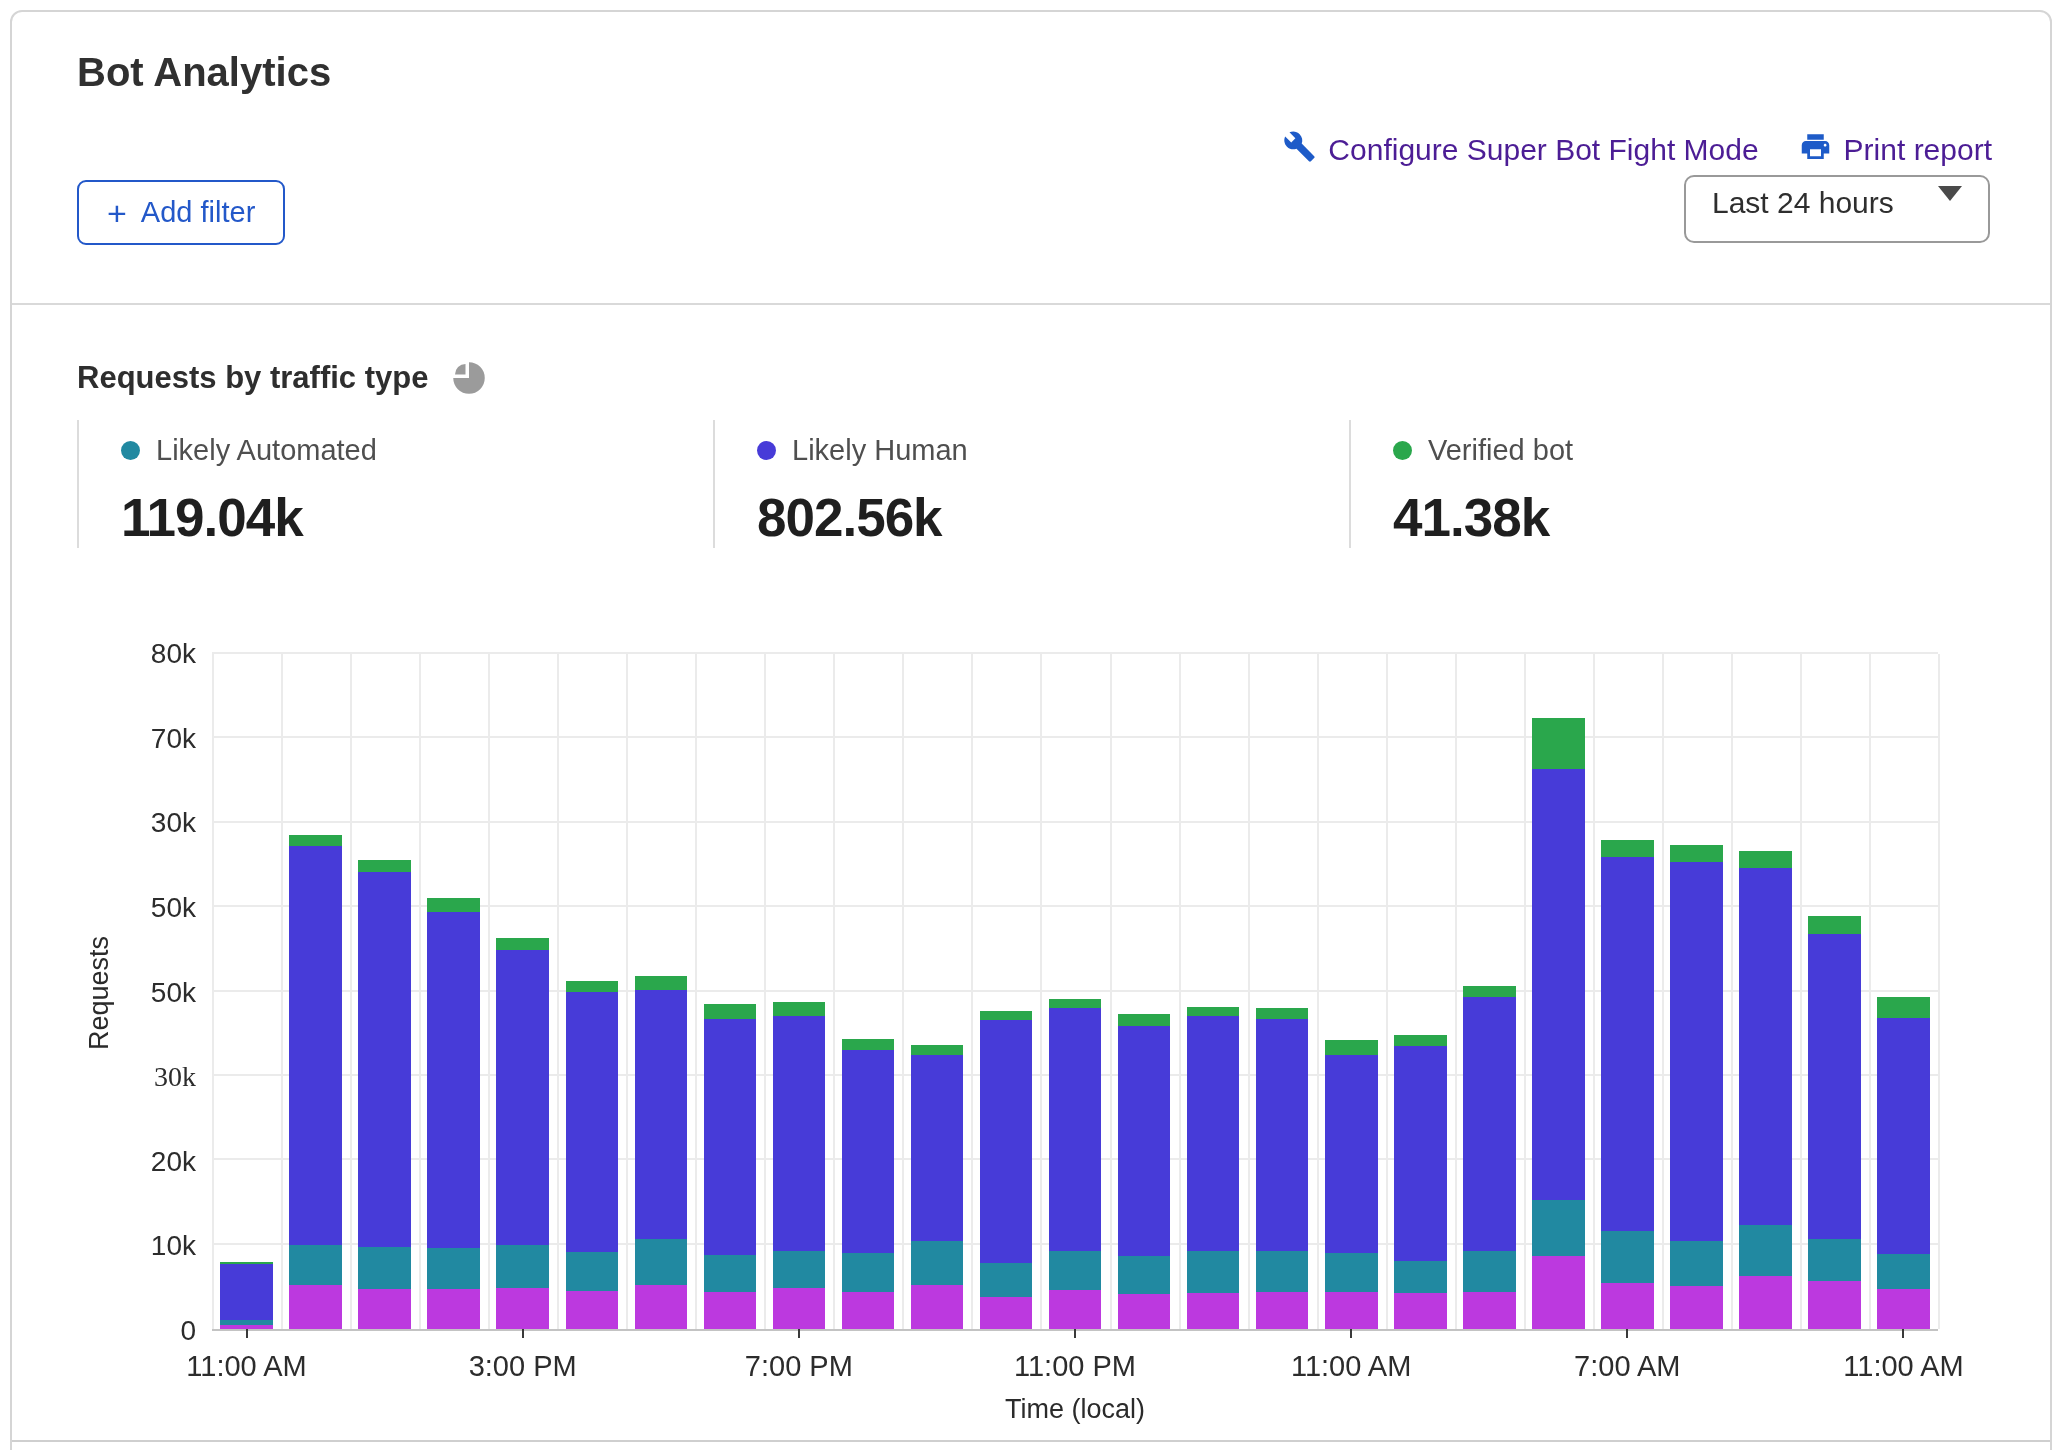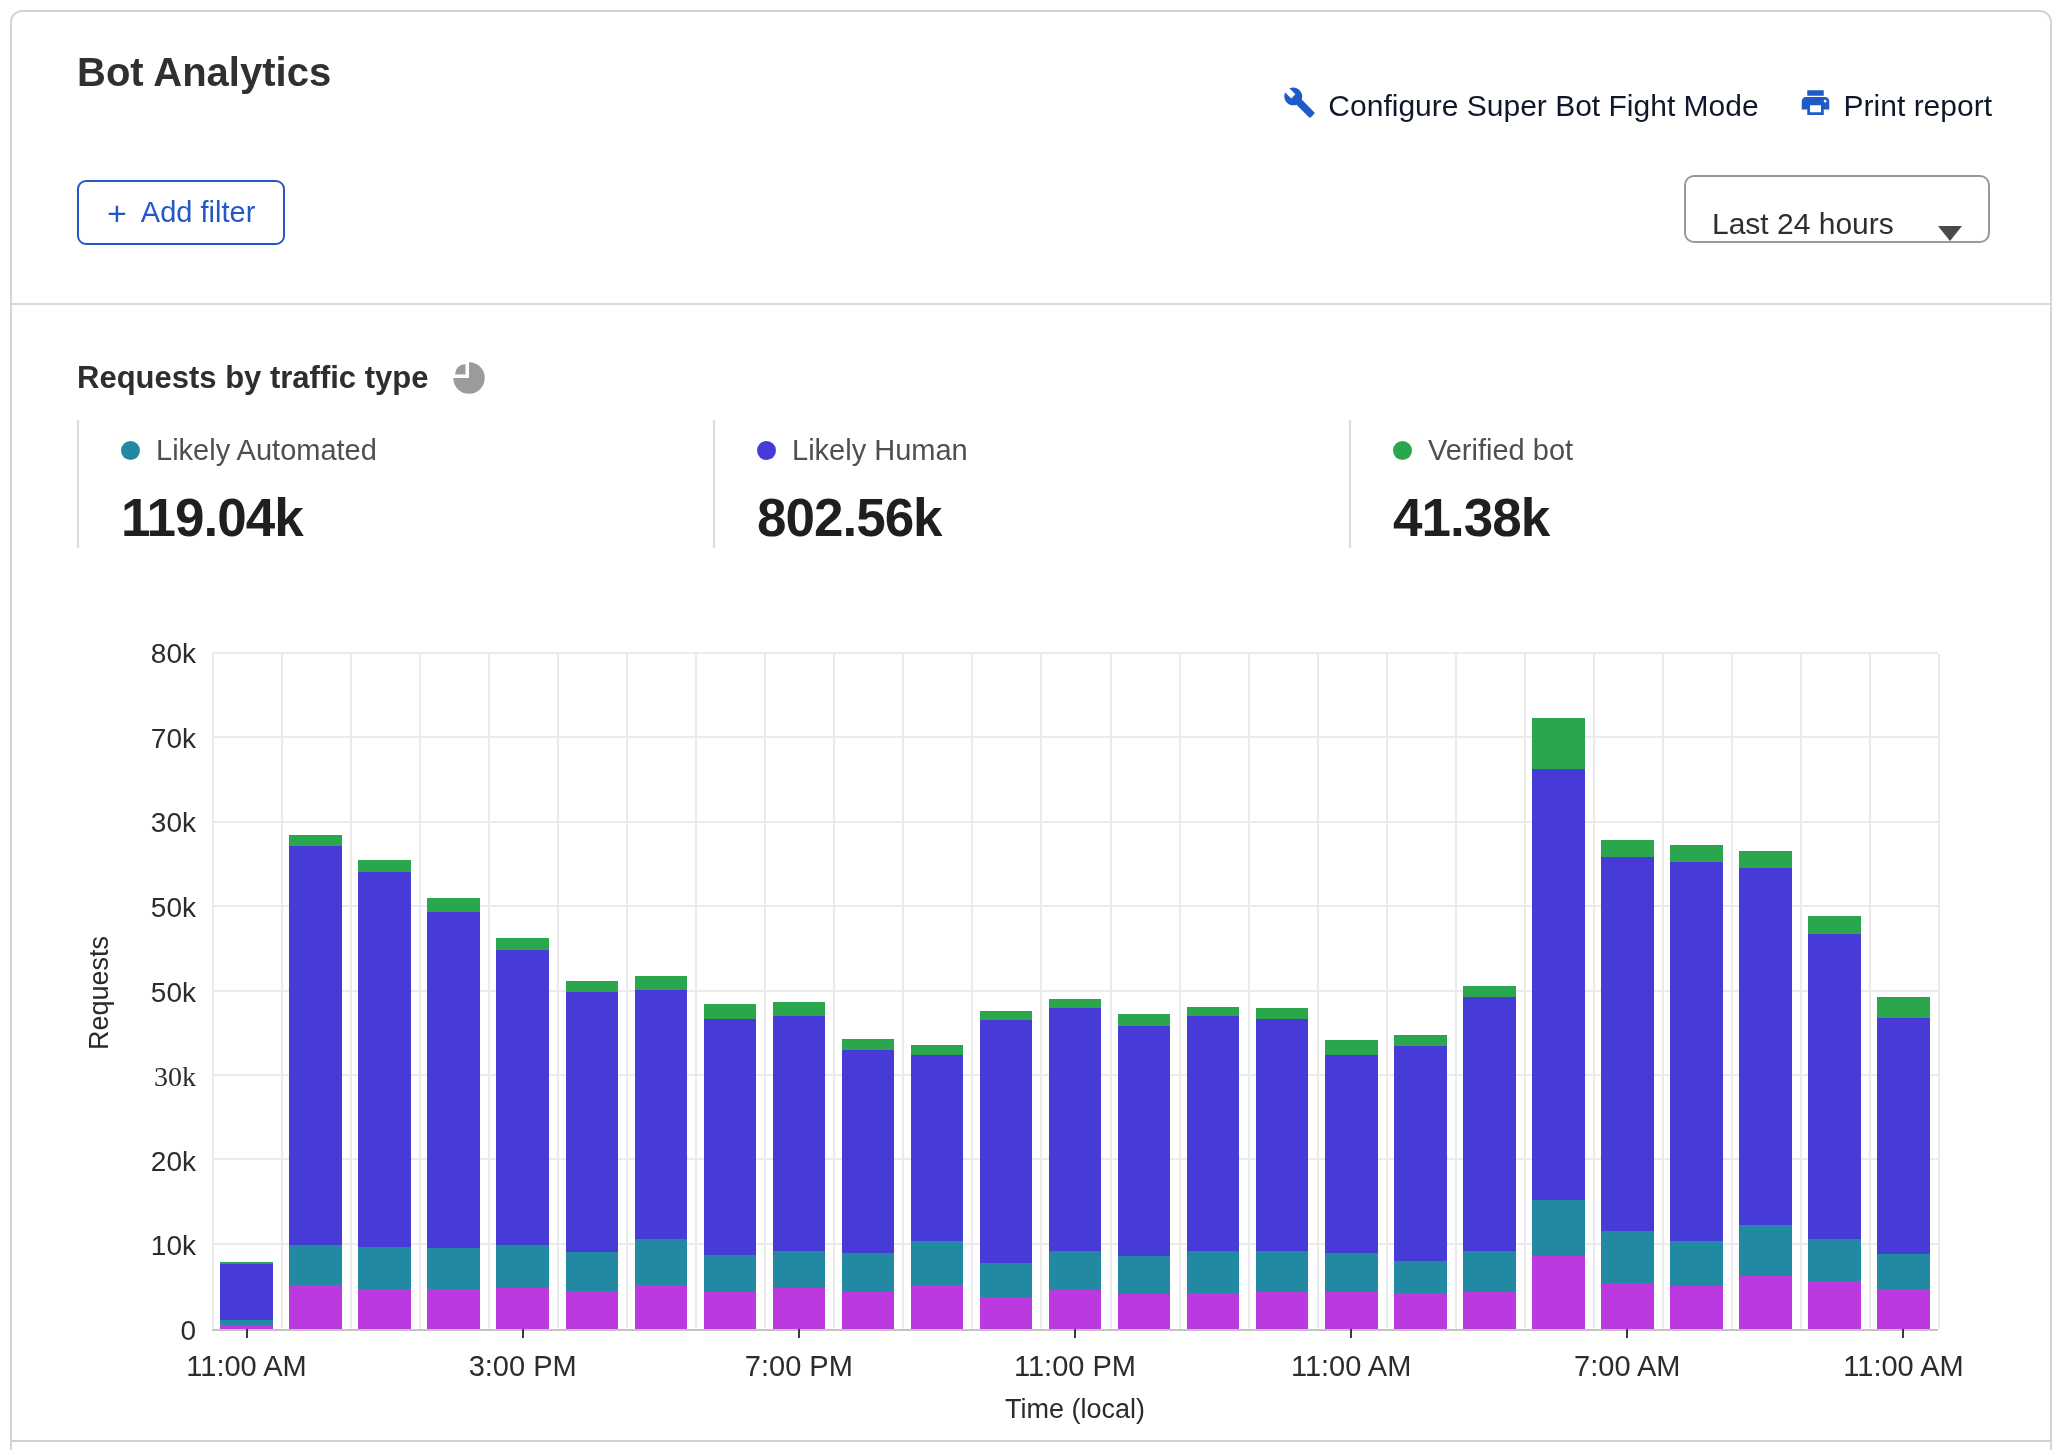--- a/index.html
+++ b/index.html
@@ -4,30 +4,30 @@
 <style>
   * { margin:0; padding:0; box-sizing:border-box; }
   html,body { width:2062px; height:1450px; overflow:hidden; background:#fff;
               font-family:"Liberation Sans", sans-serif; }
   .card { position:absolute; left:10px; top:10px; width:2042px; height:1500px;
           background:#fff; border:2px solid #d5d5d5; border-radius:12px; }
 
   
   .page-title { position:absolute; left:65px; top:38px; font-size:40px; font-weight:700; color:#303030; }
   .header-links { position:absolute; top:74px; right:58px; display:flex; gap:40px; align-items:center; }
-  .hlink { display:flex; align-items:center; gap:12px; font-size:30px; color:#0f172a;
-           text-decoration:none; cursor:pointer; }
+  .hlink { display:flex; align-items:center; gap:12px; font-size:30px; color:#4c1d95;
+           text-decoration:none; cursor:pointer;margin-top:44px; }
   .hlink svg { width:33px; height:33px; fill:#1e5bc8; }
   .add-filter { position:absolute; left:65px; top:168px; display:inline-flex; align-items:center; gap:14px;
                 border:2px solid #2358c9; border-radius:9px; background:#fff; color:#2358c9;
                 font-size:29px; font-family:inherit; padding:14px 28px; cursor:pointer; }
   .add-filter .plus { font-size:34px; line-height:22px; font-weight:400; }
   .dropdown { position:absolute; top:163px; right:60px; width:306px; height:68px;
               border:2px solid #999; border-radius:10px; background:#fff; display:flex;
-              align-items:flex-end; justify-content:space-between; padding:0 26px; cursor:pointer; }
+              align-items:flex-start; justify-content:space-between; padding:9px 26px; cursor:pointer; }
   .dropdown .val { font-size:30px; color:#2e2e2e; }
   .caret { width:0; height:0; border-left:12px solid transparent; border-right:12px solid transparent;
            border-top:15px solid #4a4a4a; }
   .header-divider { position:absolute; left:0; right:0; top:291px; border-top:2px solid #d9d9d9; }
 
   
   .section-row { position:absolute; left:65px; top:345px; display:flex; align-items:center; gap:20px; }
   .section-title { font-size:31px; font-weight:700; color:#2e2e2e; }
   .pie-icon svg { width:42px; height:42px; fill:#9b9b9b; display:block; }
   .stats-row { position:absolute; left:65px; right:65px; top:408px; display:flex; }

